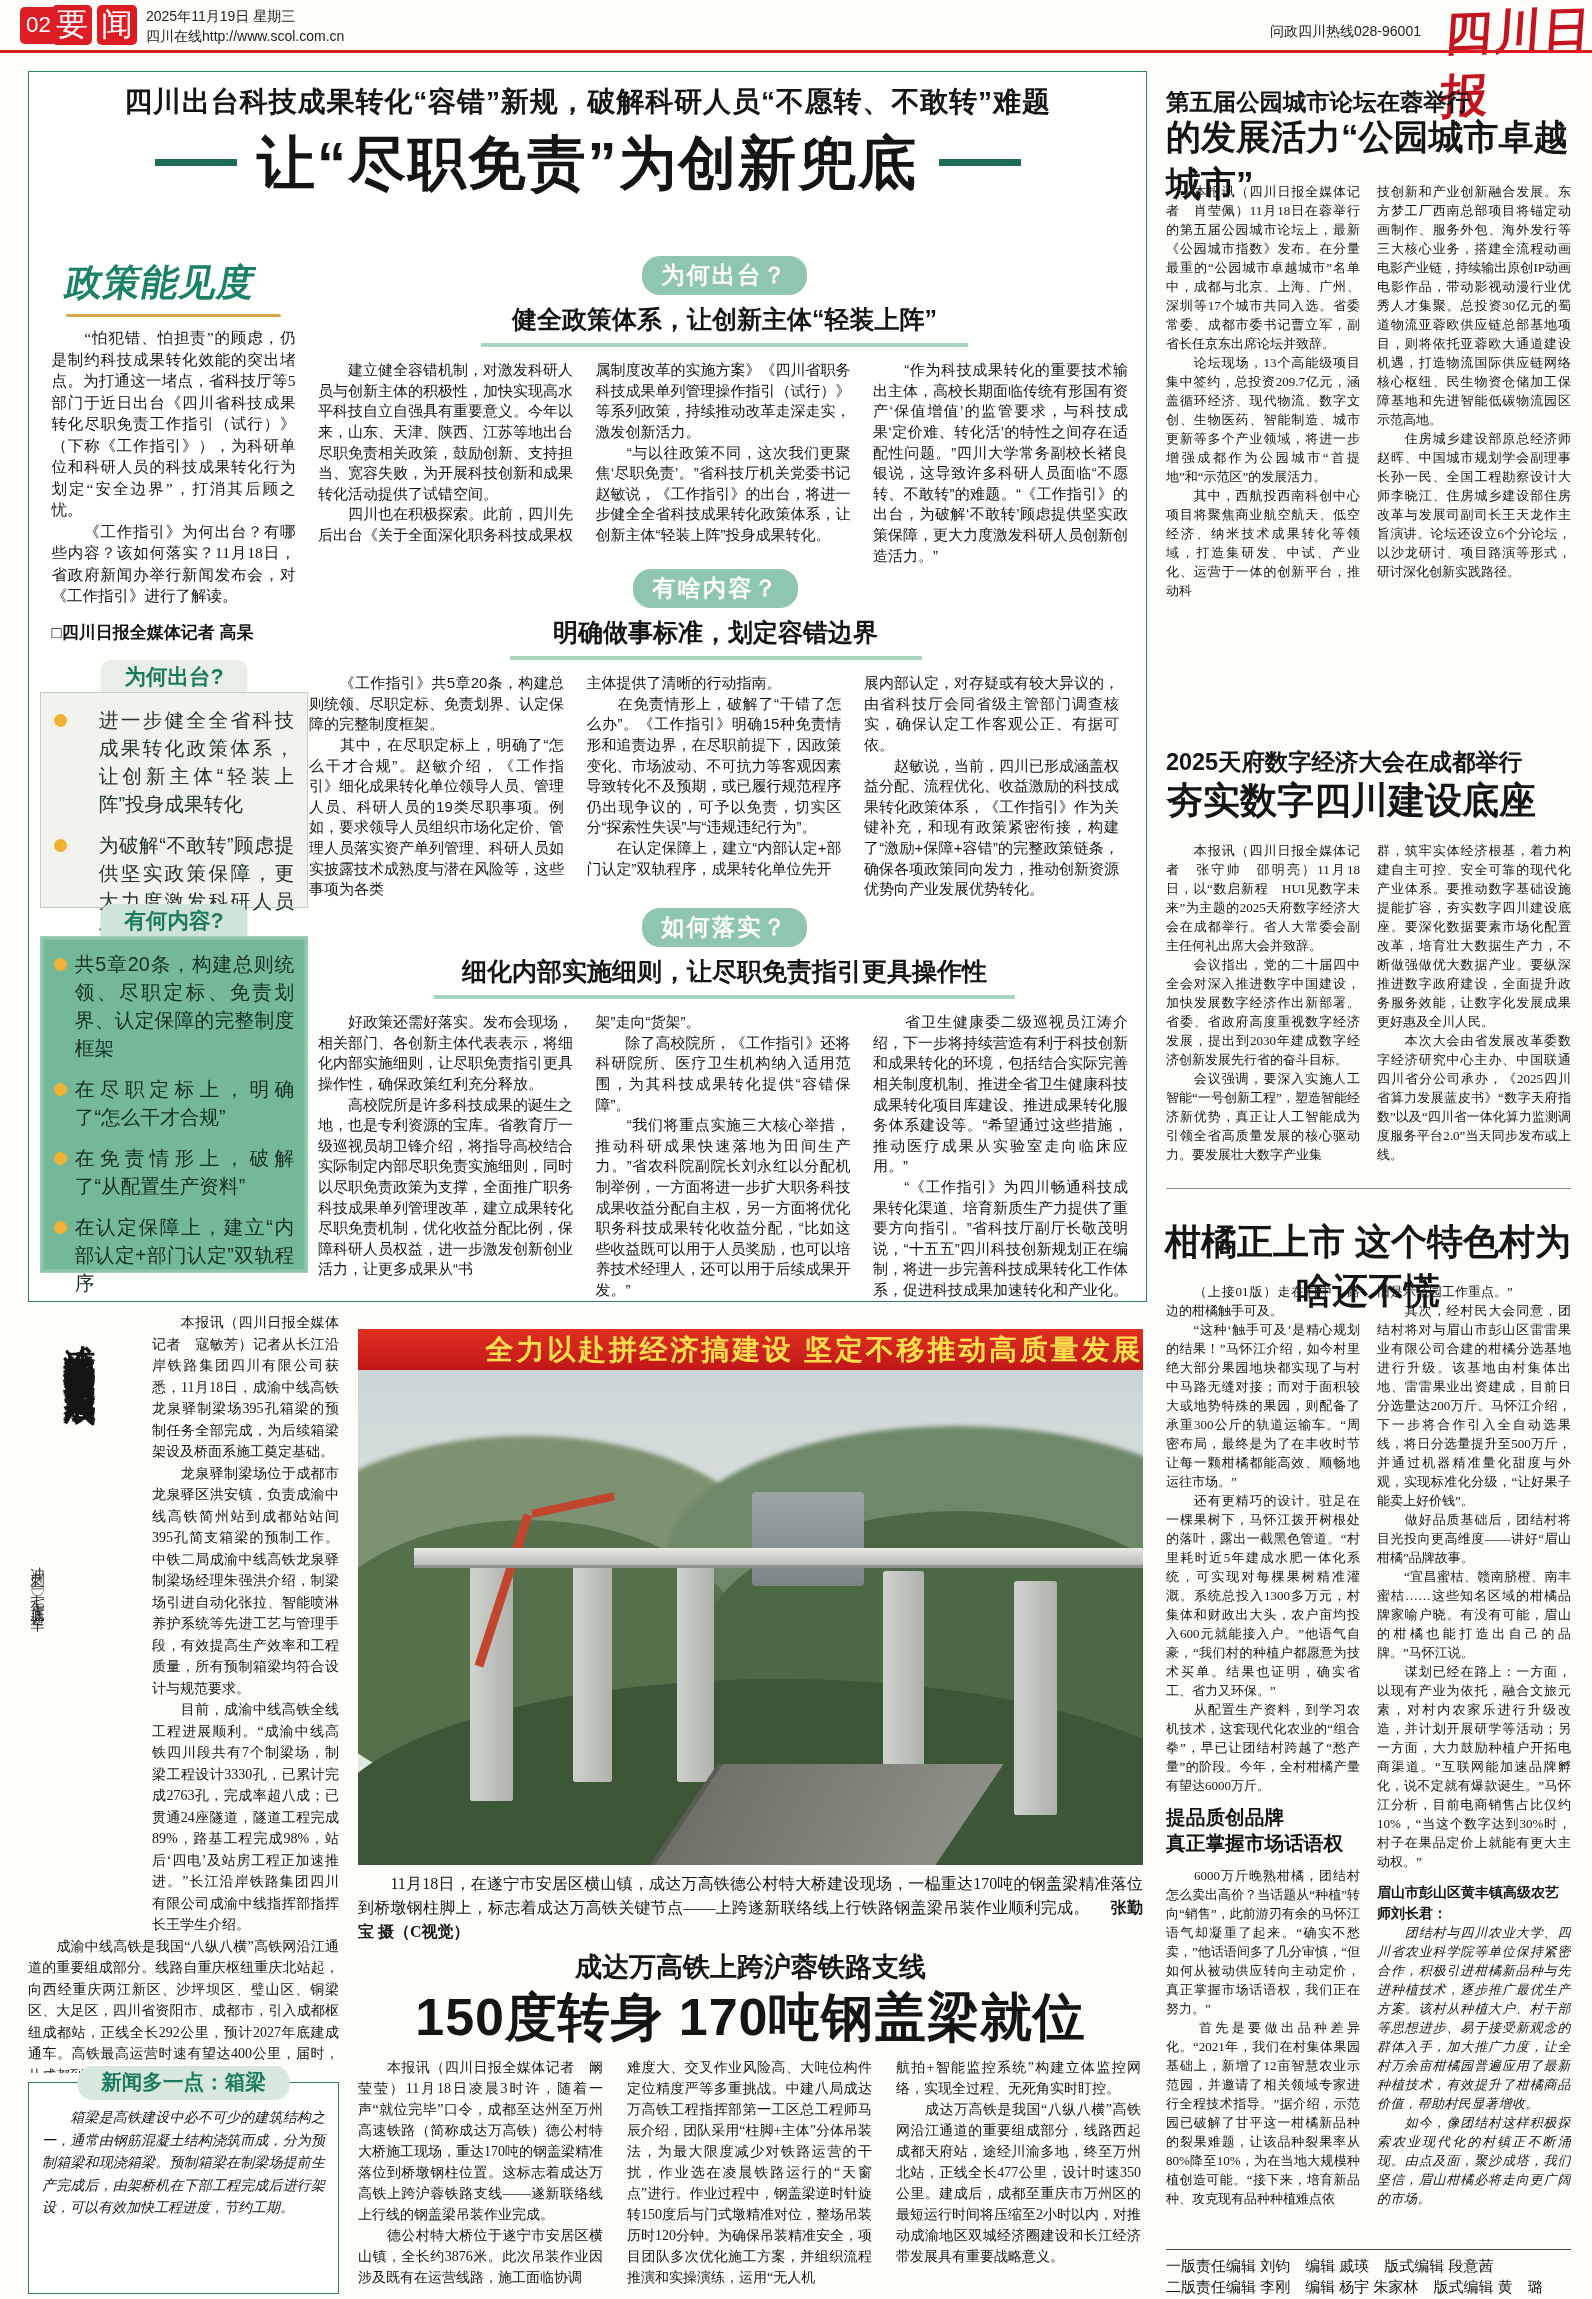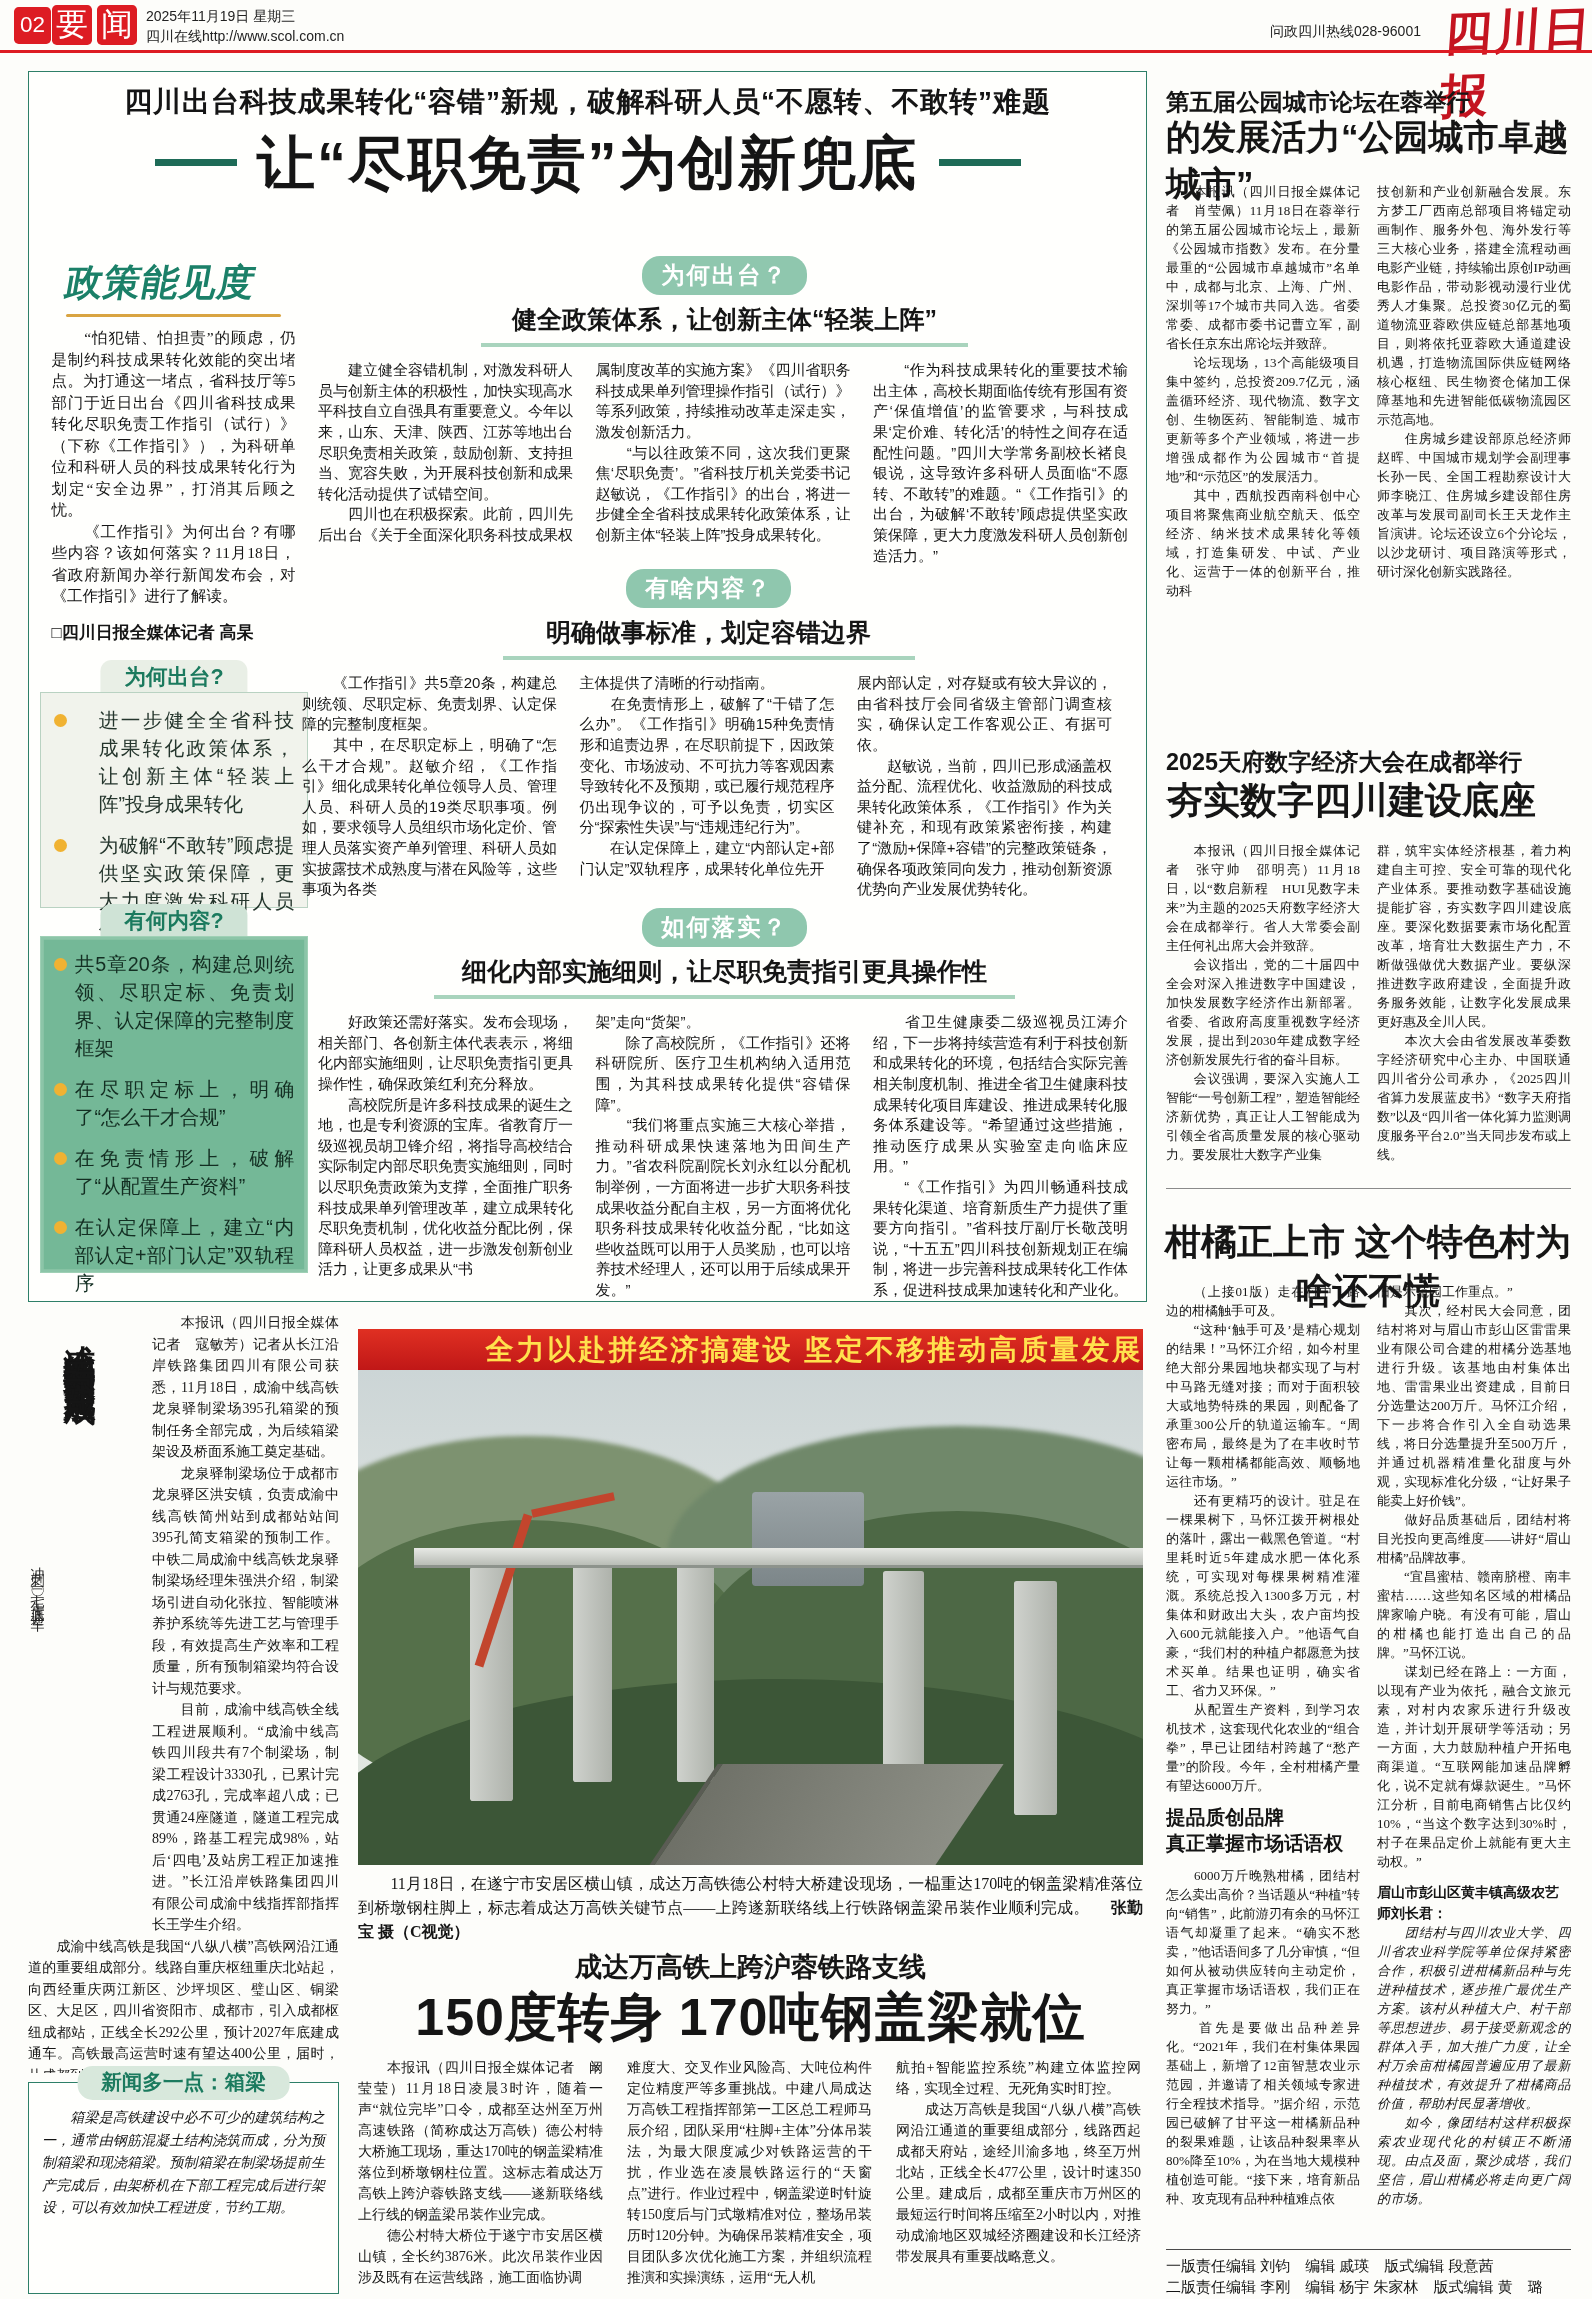--- a/index.html
+++ b/index.html
@@ -52,21 +52,21 @@
   .rcols > div{width:194px;font-size:13px;line-height:19px;}
   .rkicker{font-size:23.4px;font-weight:bold;}
   .divline{background:#8a8a8a;height:0.9px;}
   .footer-rule{border-top:1.9px solid #4a4a4a;}
 </style>
 </head>
 <body>
 
 <div class="page">
 
-  <div class="abs hdr-box sans" style="left:14px;top:6.6px;width:37px;height:37px;font-size:22.5px;">
+  <div class="abs hdr-box sans" style="left:20px;top:6.6px;width:37px;height:37px;font-size:22.5px;">
     <span>02</span>
   </div>
   <div class="abs hdr-box sans" style="left:52px;top:4.7px;width:40px;height:40px;font-size:32px;">
     <span>要</span>
   </div>
   <div class="abs hdr-box sans" style="left:97px;top:4.7px;width:40px;height:40px;font-size:32px;">
     <span>闻</span>
   </div>
   <div class="abs sans" style="left:146px;top:7.5px;font-size:14px;color:#222;">2025年11月19日  星期三</div>
   <div class="abs sans" style="left:146px;top:28px;font-size:14px;color:#222;">四川在线http://www.scol.com.cn</div>
@@ -127,21 +127,21 @@
       <div class="subline" style="width:487px;margin:7.5px auto 13px;"></div>
       <div class="cols3 sans" style="text-align:left;">
         <div class="flow">　　建立健全容错机制，对激发科研人员与创新主体的积极性，加快实现高水平科技自立自强具有重要意义。今年以来，山东、天津、陕西、江苏等地出台尽职免责相关政策，鼓励创新、支持担当、宽容失败，为开展科技创新和成果转化活动提供了试错空间。
 　　四川也在积极探索。此前，四川先后出台《关于全面深化职务科技成果权</div>
         <div class="flow">属制度改革的实施方案》《四川省职务科技成果单列管理操作指引（试行）》等系列政策，持续推动改革走深走实，激发创新活力。
 　　“与以往政策不同，这次我们更聚焦‘尽职免责’。”省科技厅机关党委书记赵敏说，《工作指引》的出台，将进一步健全全省科技成果转化政策体系，让创新主体“轻装上阵”投身成果转化。</div>
         <div class="flow">　　“作为科技成果转化的重要技术输出主体，高校长期面临传统有形国有资产‘保值增值’的监管要求，与科技成果‘定价难、转化活’的特性之间存在适配性问题。”四川大学常务副校长褚良银说，这导致许多科研人员面临“不愿转、不敢转”的难题。“《工作指引》的出台，为破解‘不敢转’顾虑提供坚实政策保障，更大力度激发科研人员创新创造活力。”</div>
       </div>
     </div>
 
-    <div class="abs ctr" style="left:273px;top:497px;width:813px;">
+    <div class="abs ctr" style="left:280px;top:497px;width:813px;">
       <span class="pill">有啥内容？</span>
       <div class="sans b" style="font-size:25px;margin-top:7.5px;">明确做事标准，划定容错边界</div>
       <div class="subline" style="width:412px;margin:7.5px auto 13px;"></div>
       <div class="cols3 sans" style="text-align:left;">
         <div class="flow">　　《工作指引》共5章20条，构建总则统领、尽职定标、免责划界、认定保障的完整制度框架。
 　　其中，在尽职定标上，明确了“怎么干才合规”。赵敏介绍，《工作指引》细化成果转化单位领导人员、管理人员、科研人员的19类尽职事项。例如，要求领导人员组织市场化定价、管理人员落实资产单列管理、科研人员如实披露技术成熟度与潜在风险等，这些事项为各类</div>
         <div class="flow">主体提供了清晰的行动指南。
 　　在免责情形上，破解了“干错了怎么办”。《工作指引》明确15种免责情形和追责边界，在尽职前提下，因政策变化、市场波动、不可抗力等客观因素导致转化不及预期，或已履行规范程序仍出现争议的，可予以免责，切实区分“探索性失误”与“违规违纪行为”。
 　　在认定保障上，建立“内部认定+部门认定”双轨程序，成果转化单位先开</div>
         <div class="flow">展内部认定，对存疑或有较大异议的，由省科技厅会同省级主管部门调查核实，确保认定工作客观公正、有据可依。

